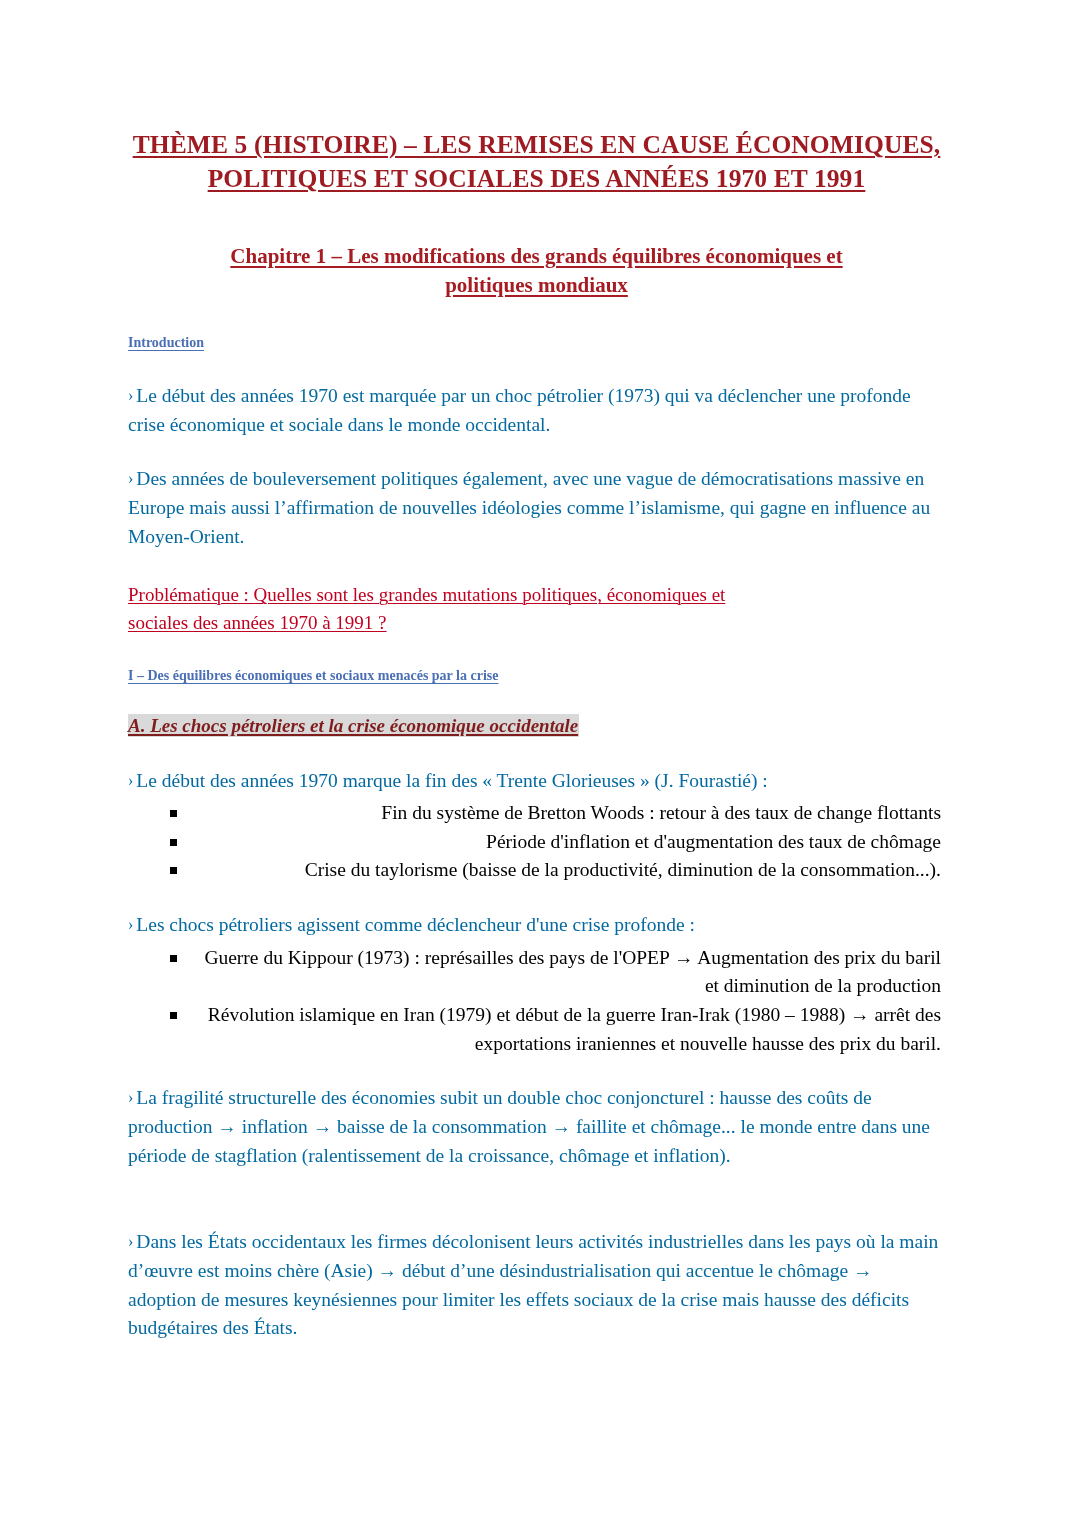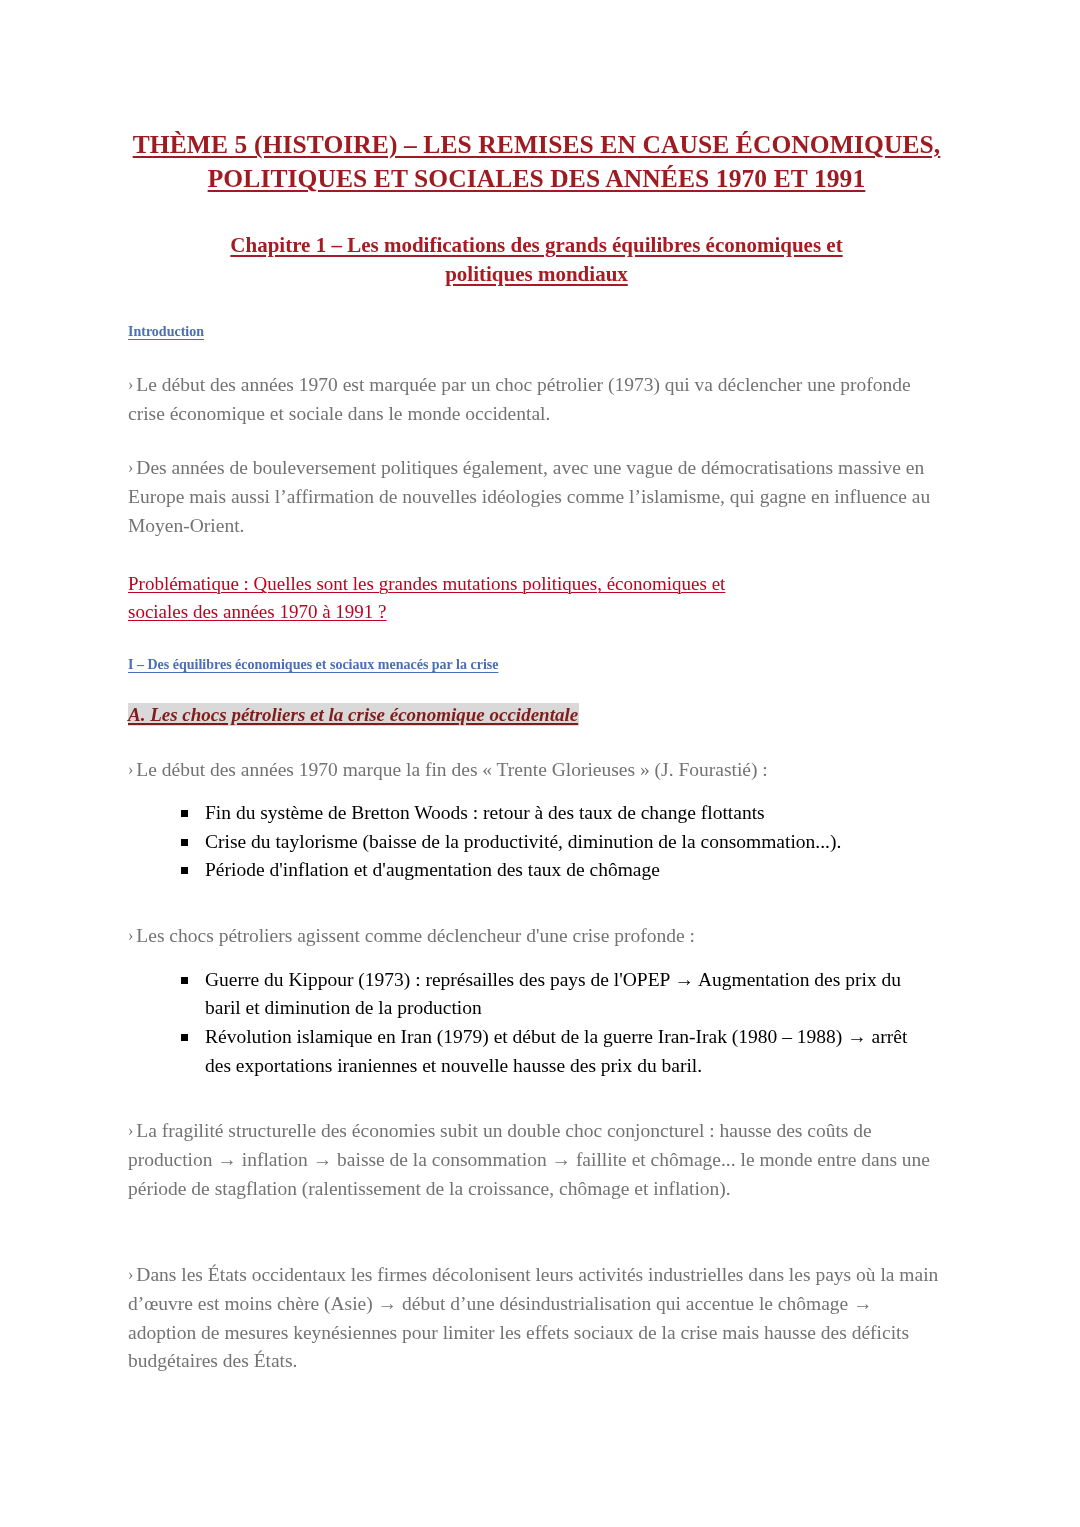--- a/index.html
+++ b/index.html
@@ -37,21 +37,21 @@
     text-decoration: underline;
     text-underline-offset: 3px;
     text-decoration-thickness: 1.6px;
   }
   .chapter-title {
     text-align: center;
     color: #A61C22;
     font-weight: bold;
     font-size: 21px;
     line-height: 1.38;
-    margin: 35px 0 0 0;
+    margin: 46px 0 0 0;
   }
   .chapter-title .tline {
     text-decoration: underline;
     text-underline-offset: 3px;
     text-decoration-thickness: 1.5px;
   }
 
   
   .h-blue {
     color: #4A6FB5;
@@ -91,33 +91,34 @@
     text-decoration-thickness: 1.5px;
     padding: 1px 1px 1px 0;
   }
 
   
   .para {
     font-size: 19.5px;
     line-height: 1.47;
     margin: 0;
     text-align: left;
-    color: #737373;
+    color: #0369a1;
   }
   .para .chev {
     font-size: 16px;
     vertical-align: 1px;
     padding-right: 3px;
   }
   b, .b { font-weight: normal; }
 
   ul.sub {
     list-style: none;
-    margin: 15px;
+    margin: 4px;
     padding: 0 0 0 38px;
+    text-align: right;
   }
   ul.sub li {
     font-size: 19.5px;
     line-height: 1.47;
     position: relative;
     padding-left: 24px;
     margin: 0;
   }
   ul.sub li .sq {
     position: absolute;
@@ -192,25 +193,25 @@
 
   <p class="para">
     <span class="chev">›</span><span>Le début des années 1970 marque la </span><b>fin des « Trente Glorieuses »</b><span> (J. Fourastié) :</span>
   </p>
 
   <ul class="sub">
     <li>
       <span class="sq"></span><span>Fin du système de </span><b>Bretton Woods</b><span> : retour à des taux de change flottants</span>
     </li>
     <li>
+      <span class="sq"></span><span>Période </span><b>d'inflation</b><span> et d'augmentation des taux de </span><b>chômage</b>
+    </li>
+    <li>
       <span class="sq"></span><span>Crise du taylorisme (baisse de la productivité, diminution de la consommation...).</span>
     </li>
-    <li>
-      <span class="sq"></span><span>Période </span><b>d'inflation</b><span> et d'augmentation des taux de </span><b>chômage</b>
-    </li>
   </ul>
 
   <div class="sp-list"></div>
 
   <p class="para">
     <span class="chev">›</span><span>Les </span><b>chocs pétroliers</b><span> agissent comme déclencheur d'une crise profonde :</span>
   </p>
 
   <ul class="sub">
     <li>

